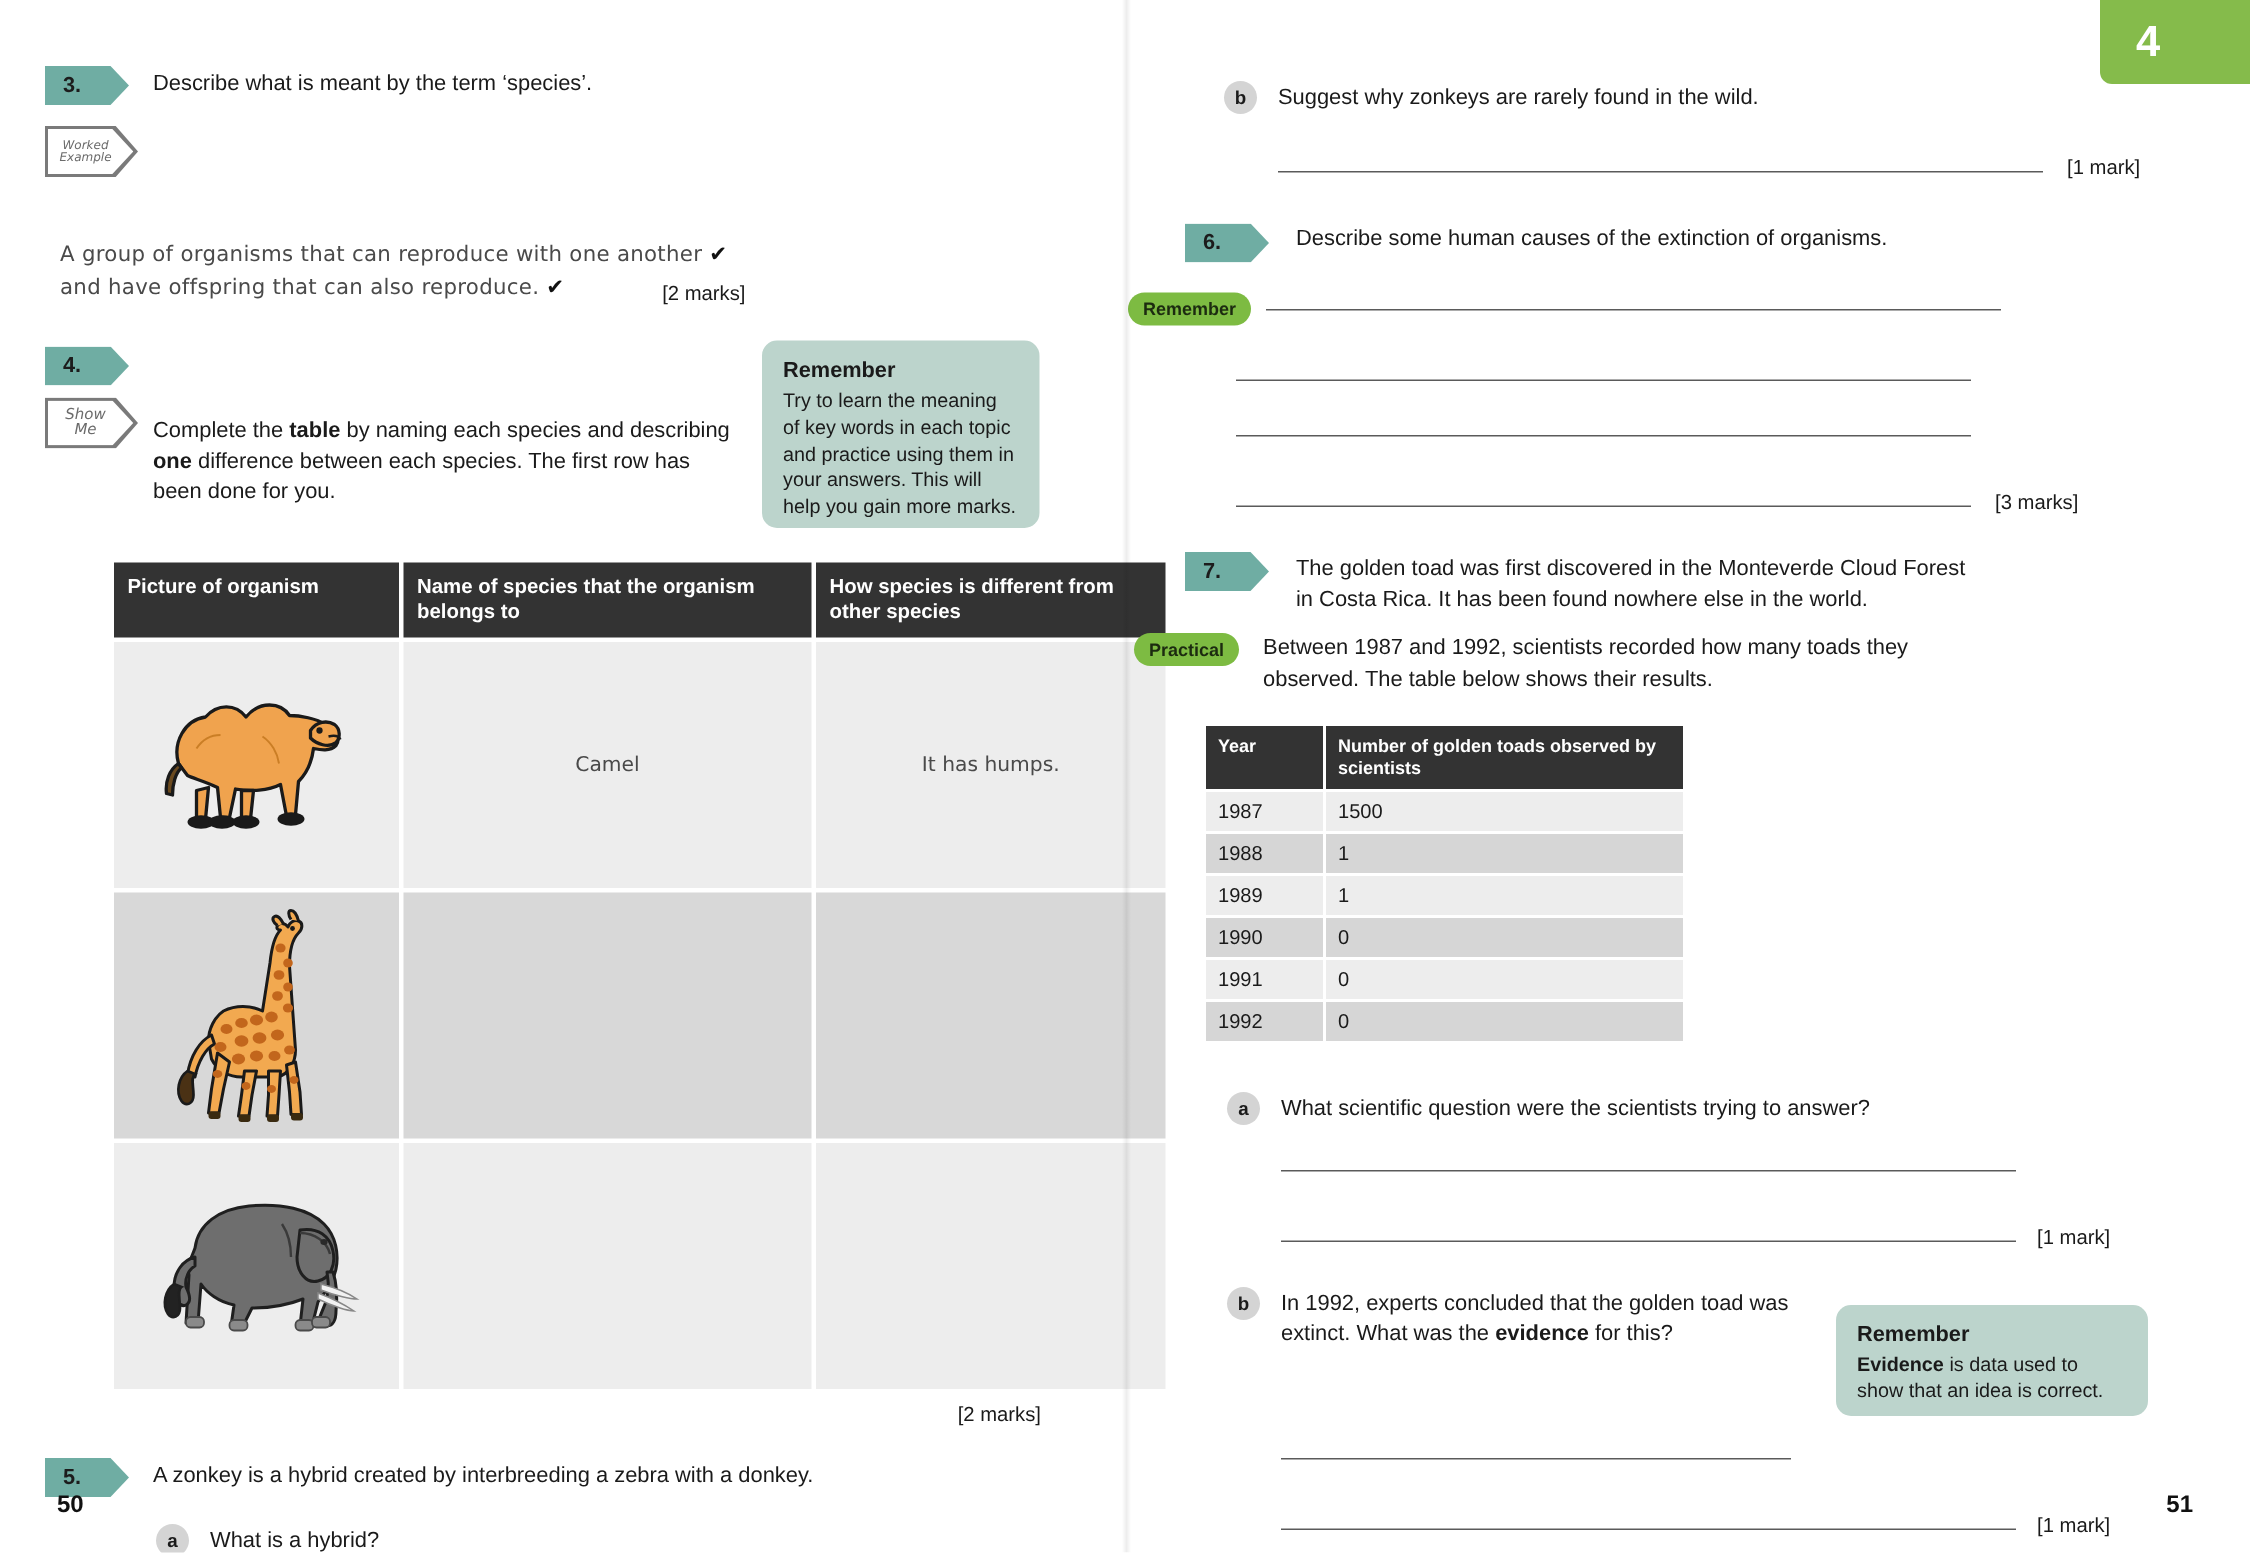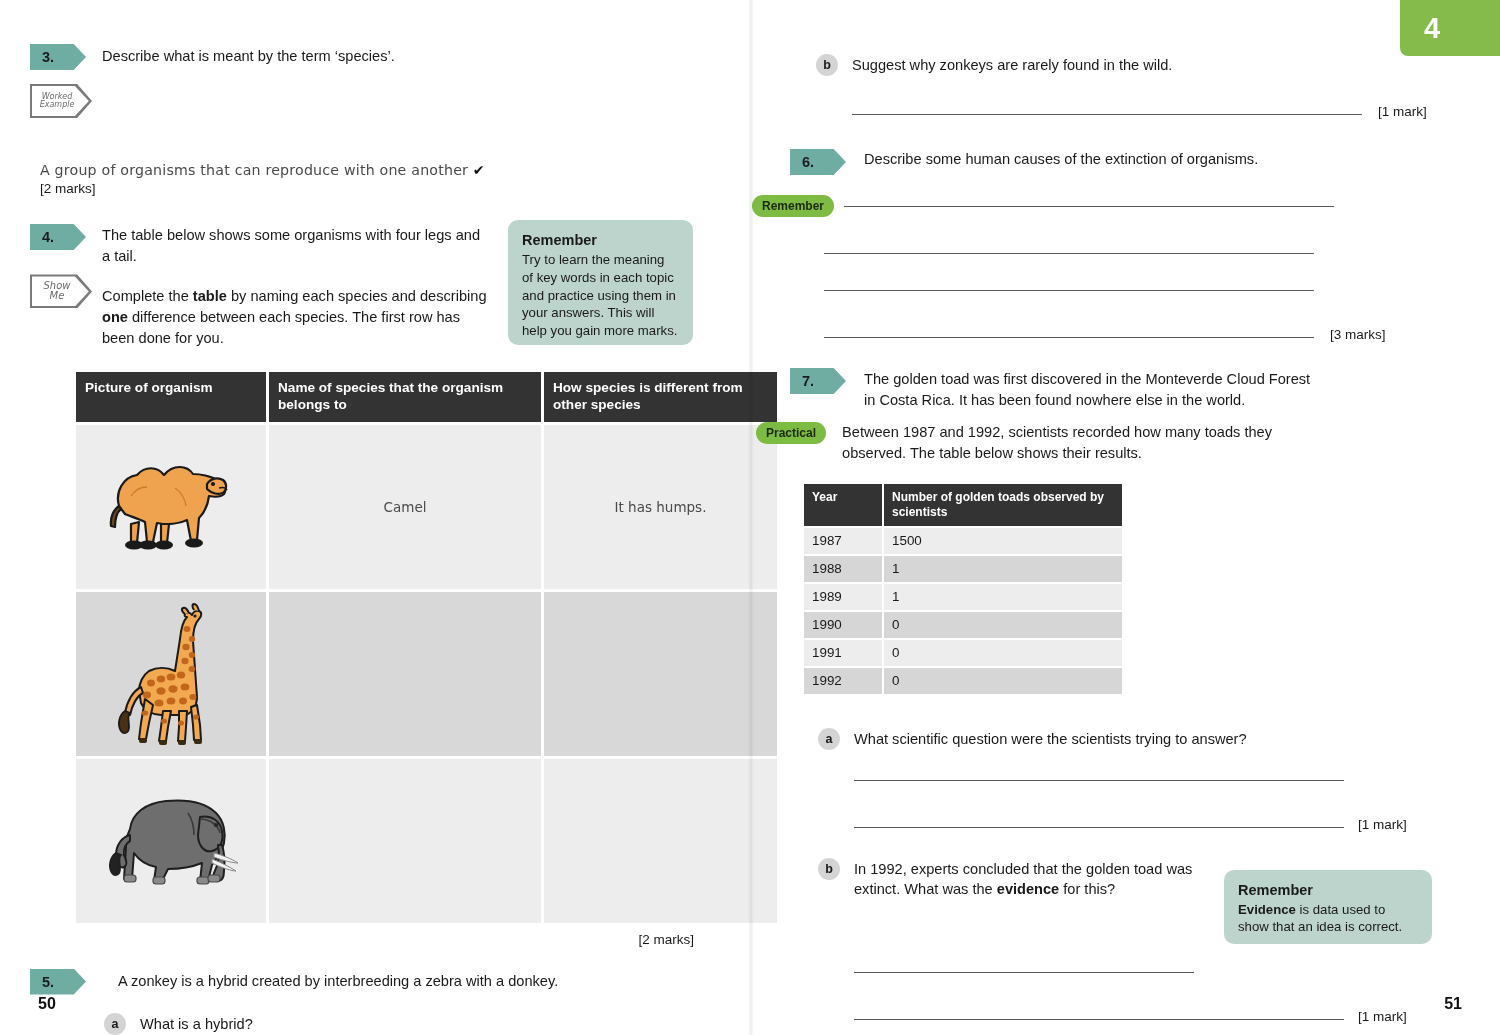--- a/index.html
+++ b/index.html
@@ -255,30 +255,33 @@
           <span>Worked</span>
           <span>Example</span>
         </div>
       </div>
       <div style="margin-left:10px; flex:1;margin-top:41px;">
         <div class="handwriting">
           <span>A group of organisms that can reproduce with one another</span>
           <span class="tick">✔</span>
         </div>
         <div style="display:flex; align-items:flex-end; justify-content:space-between;">
+          <div class="handwriting">
+            <span>and have offspring that can also reproduce.</span>
+            <span class="tick">✔</span>
+          </div>
           <div class="marks" style="margin-right:-12px;">[2 marks]</div>
         </div>
       </div>
     </div>
 
     <div style="display:flex; margin-top:28px;">
       <div style="width:460px; flex:0 0 460px;">
         <div class="qrow">
           <div class="qnum">4.</div>
-          <div class="qtext" style="margin-left:16px; margin-top:1px; width:390px;">The table below shows some organisms with four legs and a tail.</div>
         </div>
         <div class="qrow" style="margin-top:8px;">
           <div class="tagarrow showme">
             <div class="shape"></div>
             <div class="inner">
               <span>Show</span>
               <span>Me</span>
             </div>
           </div>
           <div class="qtext" style="margin-left:10px; margin-top:12px; width:390px;">
@@ -411,21 +414,21 @@
         </tr>
       </tbody>
     </table>
 
     <div style="display:flex; justify-content:flex-end; margin-top:6px; padding-right:26px;">
       <div class="marks">[2 marks]</div>
     </div>
 
     <div class="qrow" style="margin-top:22px;">
       <div class="qnum">5.</div>
-      <div class="qtext" style="margin-left:32px; margin-top:2px;text-align:right;">A zonkey is a hybrid created by interbreeding a zebra with a donkey.</div>
+      <div class="qtext" style="margin-left:16px; margin-top:2px;text-align:right;">A zonkey is a hybrid created by interbreeding a zebra with a donkey.</div>
     </div>
 
     <div style="display:flex; margin-top:18px; margin-left:74px;">
       <div style="width:22px;height:22px;border-radius:50%;background:#d4d4d4;display:flex;align-items:center;justify-content:center;font-size:12.5px;font-weight:bold;flex:0 0 auto;">a</div>
       <div class="qtext" style="margin-left:14px; margin-top:1px;">What is a hybrid?</div>
     </div>
 
     <div style="display:flex; align-items:flex-end; margin-top:26px; margin-left:110px;">
       <div class="rule" style="width:480px;"></div>
       <div class="marks" style="margin-left:14px; margin-bottom:-4px;">[1 mark]</div>

